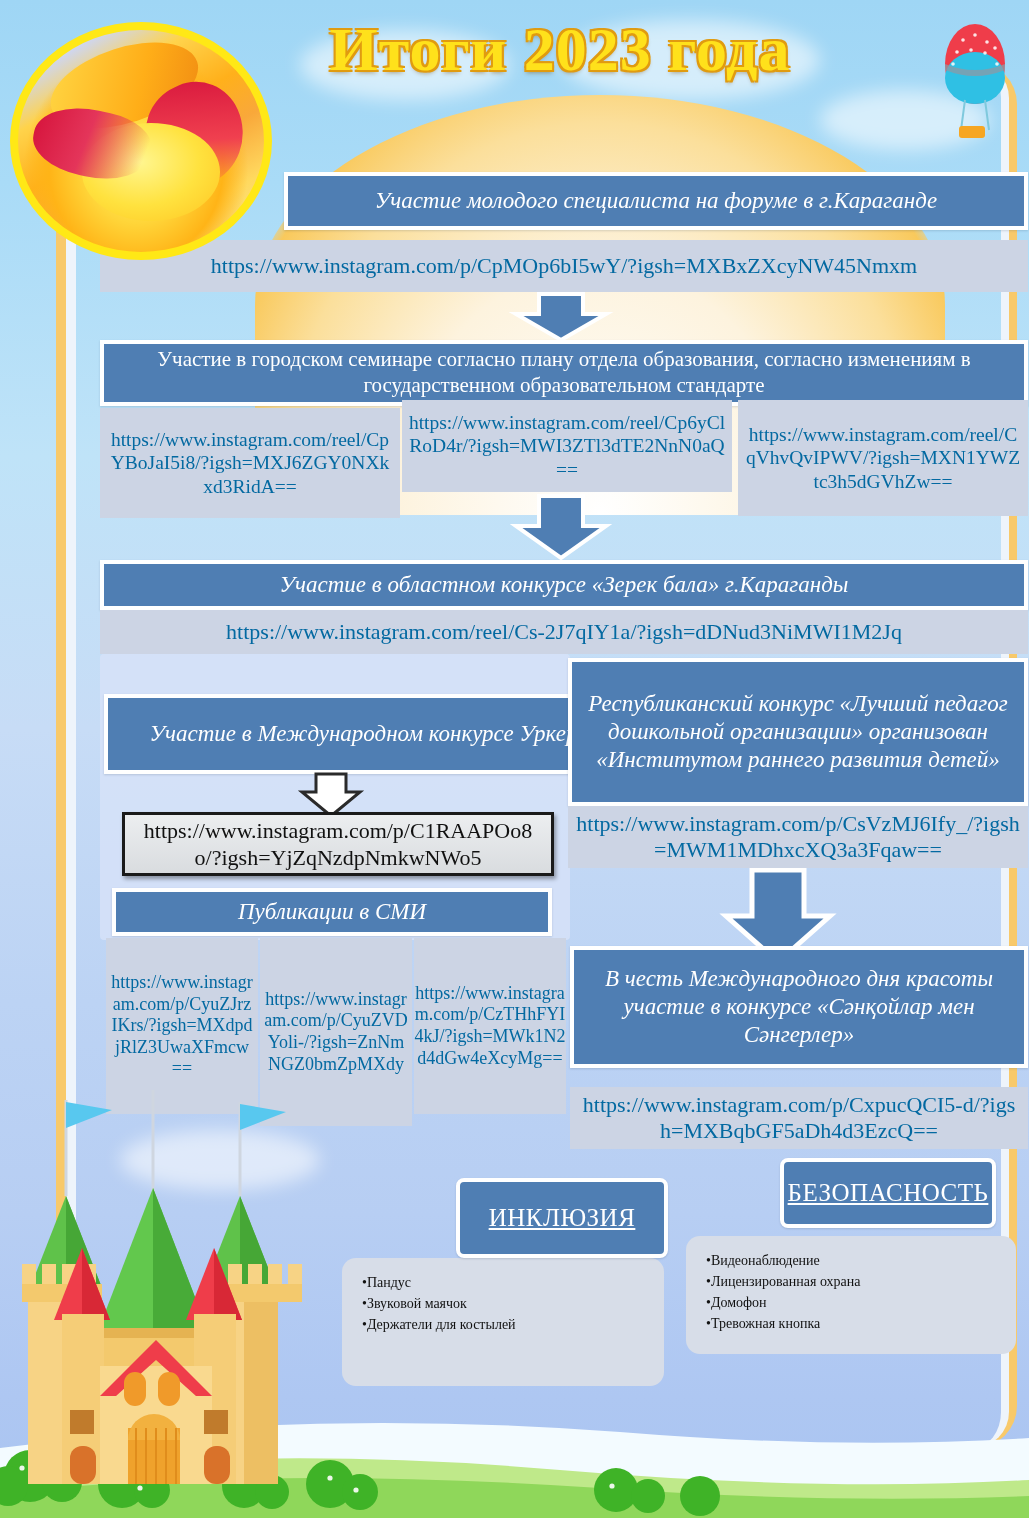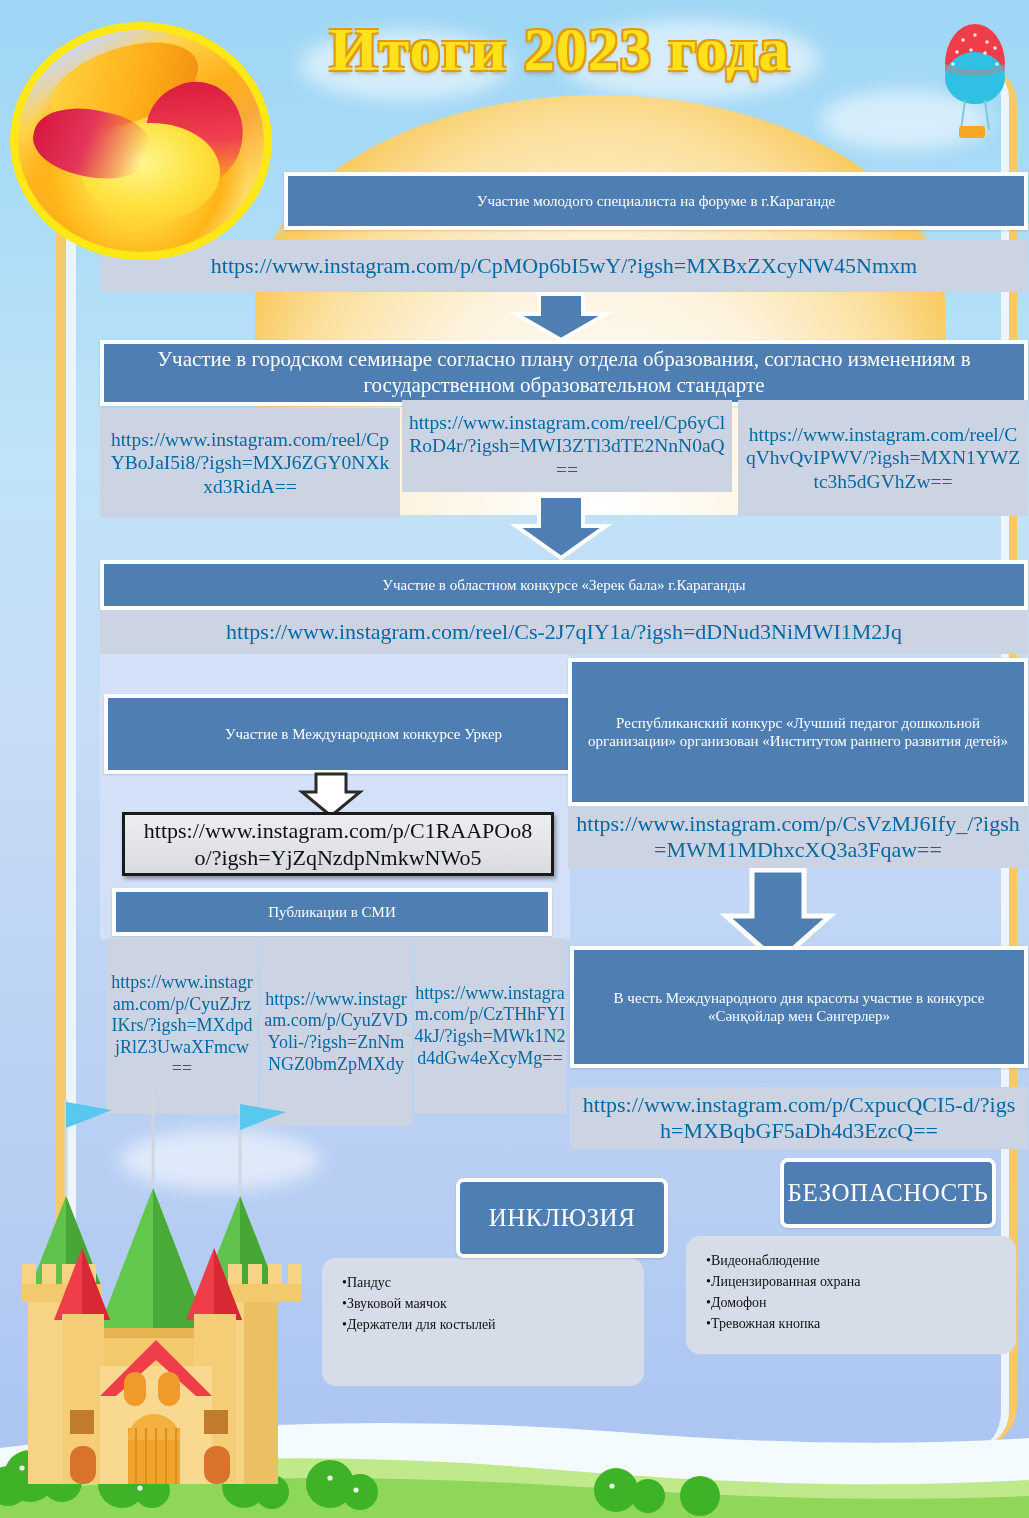--- a/index.html
+++ b/index.html
@@ -201,26 +201,26 @@
 
   
   .ground {
     position: absolute;
     left: 0; bottom: 0;
     width: 1029px; height: 130px;
     pointer-events: none;
   }
   .castle { position: absolute; left: 8px; bottom: 30px; width: 330px; height: 400px; z-index: 6; }
 
-  .title-lg { font-size: 15px; }
+  .title-lg { font-size: 23px; font-style: italic; }
   .title-md { font-size: 21px; }
   .url-lg { font-size: 22px; }
   .url-md { font-size: 19.5px; }
   .url-sm { font-size: 18px; }
-  .cap-lg { font-size: 25px; letter-spacing: .5px; }
+  .cap-lg { font-size: 25px; letter-spacing: .5px; text-decoration: underline; }
   .bullet-lg { font-size: 14px; }
 </style>
 </head>
 <body>
 
 <div id="poster">
 
   <div class="sky-cloud" style="left:300px;top:30px;width:210px;height:70px;"></div>
   <div class="sky-cloud" style="left:560px;top:20px;width:260px;height:80px;"></div>
   <div class="sky-cloud" style="left:820px;top:90px;width:170px;height:60px;"></div>
@@ -296,21 +296,21 @@
 
   <div class="blue-box title-lg" style="left:112px;top:888px;width:440px;height:48px;">Публикации в СМИ</div>
 
   <div class="url-box url-sm" style="left:106px;top:938px;width:152px;height:176px;padding:0 4px;">https://www.instagram.com/p/CyuZJrzIKrs/?igsh=MXdpdjRlZ3UwaXFmcw==</div>
   <div class="url-box url-sm" style="left:260px;top:938px;width:152px;height:188px;padding:0 4px;">https://www.instagram.com/p/CyuZVDYoli-/?igsh=ZnNmNGZ0bmZpMXdy</div>
   <div class="url-box url-sm" style="left:414px;top:938px;width:152px;height:176px;padding:0 0;">https://www.instagram.com/p/CzTHhFYI4kJ/?igsh=MWk1N2d4dGw4eXcyMg==</div>
 
   <div class="blue-box title-lg" style="left:570px;top:946px;width:458px;height:122px;padding:0 14px;">В честь Международного дня красоты участие в конкурсе «Сәнқойлар мен Сәнгерлер»</div>
   <div class="url-box url-lg" style="left:570px;top:1080px;width:458px;height:62px;padding:0 8px;margin-top:7px;">https://www.instagram.com/p/CxpucQCI5-d/?igsh=MXBqbGF5aDh4d3EzcQ==</div>
 
-  <div class="bullet-card bullet-lg" style="left:322px;top:1258px;width:322px;height:128px;">
+  <div class="bullet-card bullet-lg" style="left:342px;top:1258px;width:322px;height:128px;">
     <div>•Пандус</div>
     <div>•Звуковой маячок</div>
     <div>•Держатели для костылей</div>
   </div>
   <div class="blue-box cap-lg" style="left:456px;top:1178px;width:212px;height:80px;border-radius:8px;">ИНКЛЮЗИЯ</div>
 
   <div class="bullet-card bullet-lg" style="left:686px;top:1236px;width:330px;height:118px;">
     <div>•Видеонаблюдение</div>
     <div>•Лицензированная охрана</div>
     <div>•Домофон</div>

